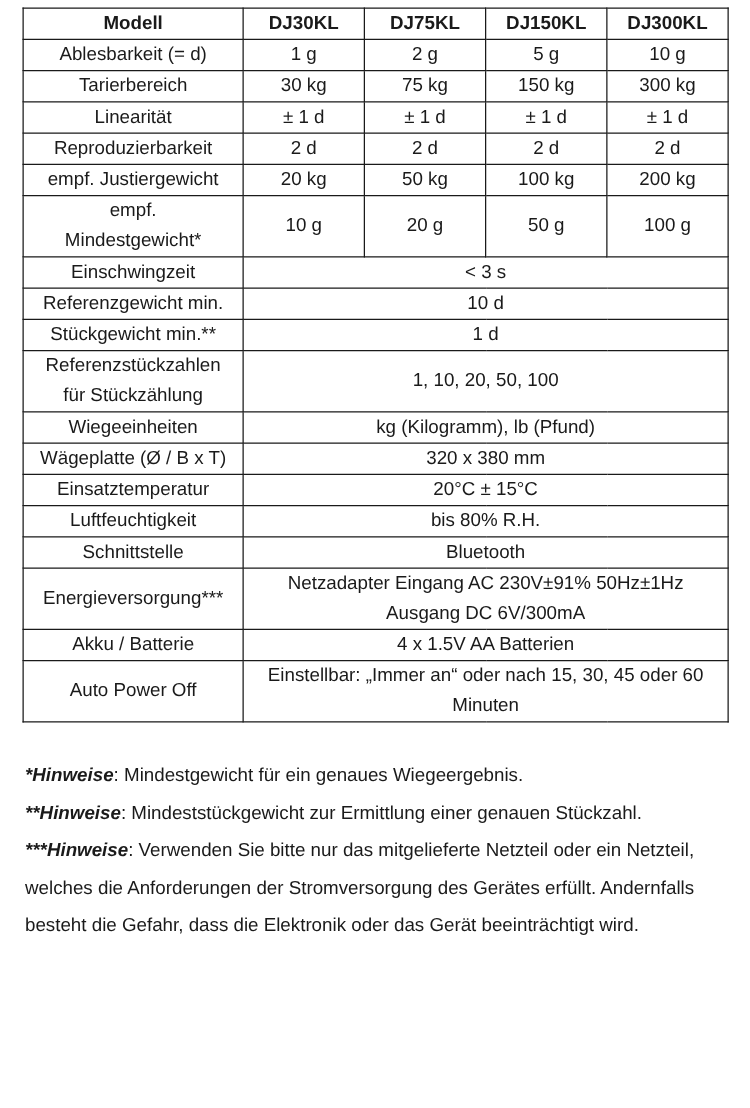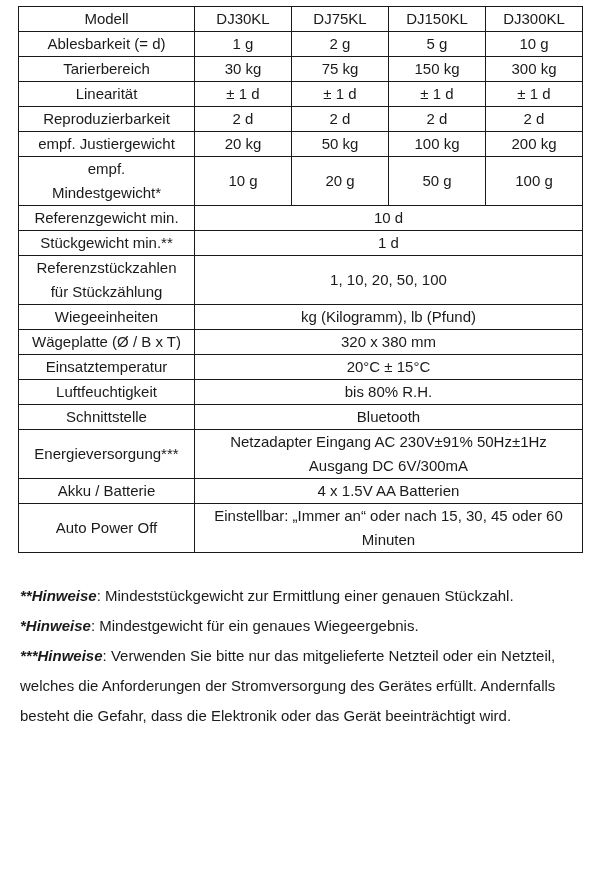--- a/index.html
+++ b/index.html
@@ -32,21 +32,21 @@
     text-align: center;
     vertical-align: middle;
     font-size: 15px;
     line-height: 24px;
     padding: 0 4px;
     white-space: pre-line;
     font-weight: normal;
     overflow: hidden;
   }
   table.spec-table th {
-    font-weight: normal;
+    font-weight: bold;
   }
   col.c-label { width: 176px; }
   col.c-val   { width: 97px; }
   .footnotes {
     margin-top: 28px;
     font-size: 15px;
     line-height: 30px;
     padding: 0 2px;
   }
   .footnote { margin: 0; }
@@ -116,20 +116,24 @@
         </tr>
         <tr>
           <td>empf.
 Mindestgewicht*</td>
           <td>10 g</td>
           <td>20 g</td>
           <td>50 g</td>
           <td>100 g</td>
         </tr>
         <tr>
+          <td>Einschwingzeit</td>
+          <td colspan="4">&lt; 3 s</td>
+        </tr>
+        <tr>
           <td>Referenzgewicht min.</td>
           <td colspan="4">10 d</td>
         </tr>
         <tr>
           <td>Stückgewicht min.**</td>
           <td colspan="4">1 d</td>
         </tr>
         <tr>
           <td>Referenzstückzahlen
 für Stückzählung</td>
@@ -167,23 +171,23 @@
         <tr>
           <td>Auto Power Off</td>
           <td colspan="4">Einstellbar: „Immer an“ oder nach 15, 30, 45 oder 60
 Minuten</td>
         </tr>
       </tbody>
   </table>
 
   <div class="footnotes">
     <p class="footnote">
-      <span class="fn-marker">**Hinweise</span><span>: Mindeststückgewicht zur Ermittlung einer genauen Stückzahl.</span>
+      <span class="fn-marker">*Hinweise</span><span>: Mindestgewicht für ein genaues Wiegeergebnis.</span>
     </p>
     <p class="footnote">
-      <span class="fn-marker">*Hinweise</span><span>: Mindestgewicht für ein genaues Wiegeergebnis.</span>
+      <span class="fn-marker">**Hinweise</span><span>: Mindeststückgewicht zur Ermittlung einer genauen Stückzahl.</span>
     </p>
     <p class="footnote">
       <span class="fn-marker">***Hinweise</span><span>: Verwenden Sie bitte nur das mitgelieferte Netzteil oder ein Netzteil, welches die Anforderungen der Stromversorgung des Gerätes erfüllt. Andernfalls besteht die Gefahr, dass die Elektronik oder das Gerät beeinträchtigt wird.</span>
     </p>
   </div>
 
 </div>
 
 </body></html>

